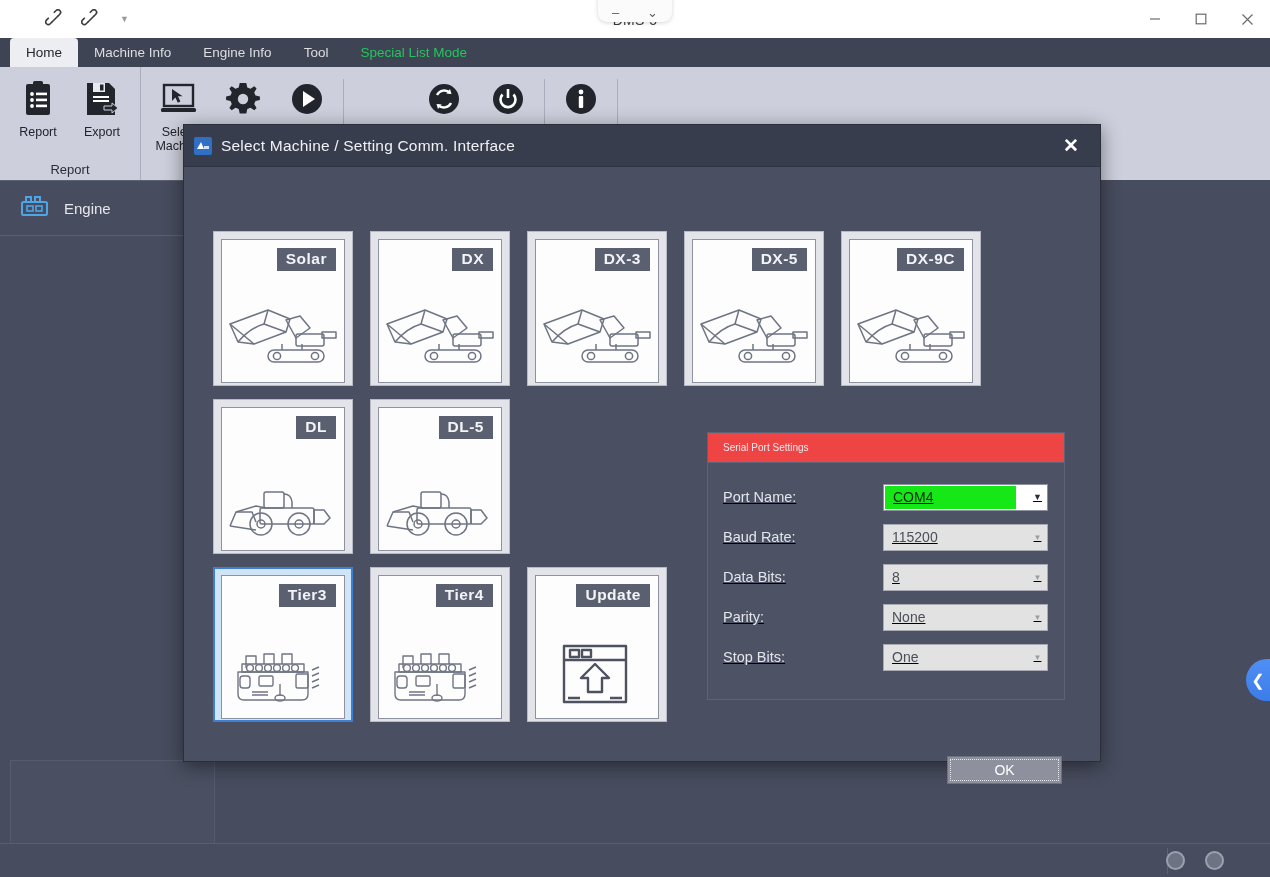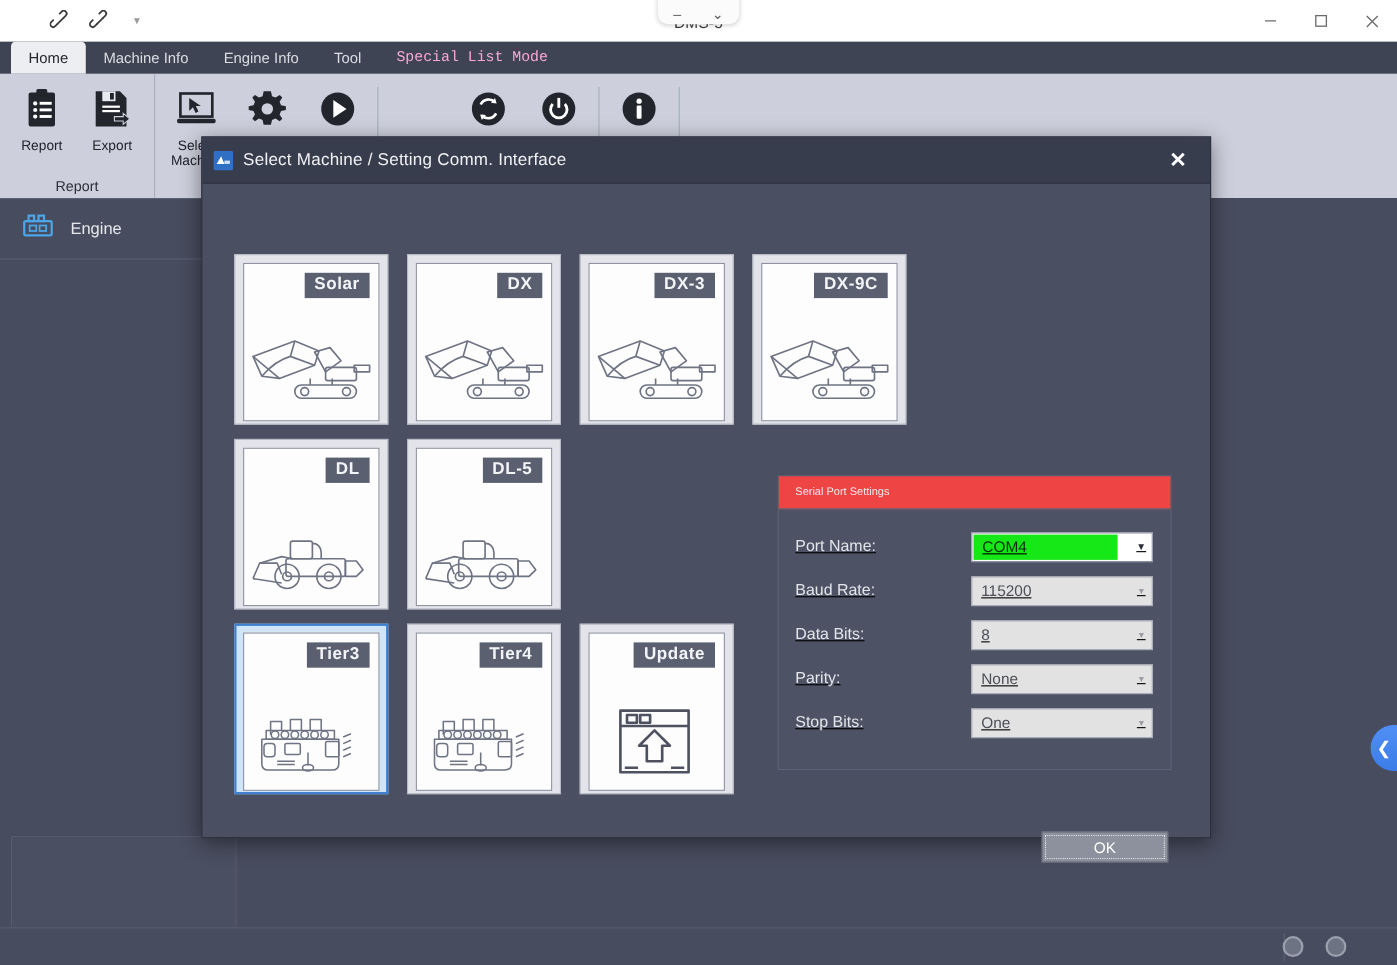--- a/index.html
+++ b/index.html
@@ -55,21 +55,21 @@
   }
   .tabs { height: 29px; display: flex; align-items: flex-end; padding-left: 10px; }
   .tab {
     height: 29px; padding: 0 16px; display: flex; align-items: center;
     font-size: 13.5px; color: #dcdde2;
   }
   .tab.active {
     background: #eceef2; color: #25272e;
     border-top-left-radius: 4px; border-top-right-radius: 4px;
   }
-  .tab.special { color: #f9a8d4; font-family: Liberation Mono, monospace; }
+  .tab.special { color: #22c55e; }
 
   .ribbon-body {
     position: absolute; left: 0; top: 29px; width: 1270px; height: 113px;
     background: #cdd0dc;
     display: flex; align-items: flex-start;
   }
   .rgroup { height: 113px; position: relative; display: flex; flex-direction: column; }
   .rgroup-items { display: flex; align-items: flex-start; padding: 8px 6px 0 6px; flex: 1; }
   .rgroup-label {
     height: 22px; text-align: center; font-size: 13px; color: #2b2e38;
@@ -492,20 +492,42 @@
                       <circle cx="91" cy="54" r="3.6"></circle>
                     <path d="M58 48 l0 -6 M78 48 l0 -6"></path>
                   </g>
                 </svg>
               </div>
             </div>
           </div>
           <div class="tile">
             <div class="tile-inner">
               <div class="tile-badge">DX-3</div>
+              <div class="tile-art">
+                <svg width="118" height="74" viewBox="0 0 118 74">
+                  <g fill="none" stroke="#6f7484" stroke-width="1.5" stroke-linejoin="round">
+                    <path d="M6 22 L44 8 L66 17 L62 30 L30 42 Z"></path>
+                      <path d="M6 22 L14 40 L30 42"></path>
+                    <path d="M44 8 L40 22 L62 30"></path>
+                      <path d="M14 40 q12 -14 26 -18"></path>
+                    <path d="M62 18 L76 14 L86 26 L72 36 Z"></path>
+                    <rect x="72" y="32" width="28" height="12" rx="2"></rect>
+                      <path d="M98 30 h14 v6 h-14z"></path>
+                    <rect x="44" y="48" width="56" height="12" rx="6"></rect>
+                    <circle cx="53" cy="54" r="3.6"></circle>
+                      <circle cx="91" cy="54" r="3.6"></circle>
+                    <path d="M58 48 l0 -6 M78 48 l0 -6"></path>
+                  </g>
+                </svg>
+              </div>
+            </div>
+          </div>
+          <div class="tile">
+            <div class="tile-inner">
+              <div class="tile-badge">DX-5</div>
               <div class="tile-art">
                 <svg width="118" height="74" viewBox="0 0 118 74">
                   <g fill="none" stroke="#6f7484" stroke-width="1.5" stroke-linejoin="round">
                     <path d="M6 22 L44 8 L66 17 L62 30 L30 42 Z"></path>
                       <path d="M6 22 L14 40 L30 42"></path>
                     <path d="M44 8 L40 22 L62 30"></path>
                       <path d="M14 40 q12 -14 26 -18"></path>
                     <path d="M62 18 L76 14 L86 26 L72 36 Z"></path>
                     <rect x="72" y="32" width="28" height="12" rx="2"></rect>
                       <path d="M98 30 h14 v6 h-14z"></path>

